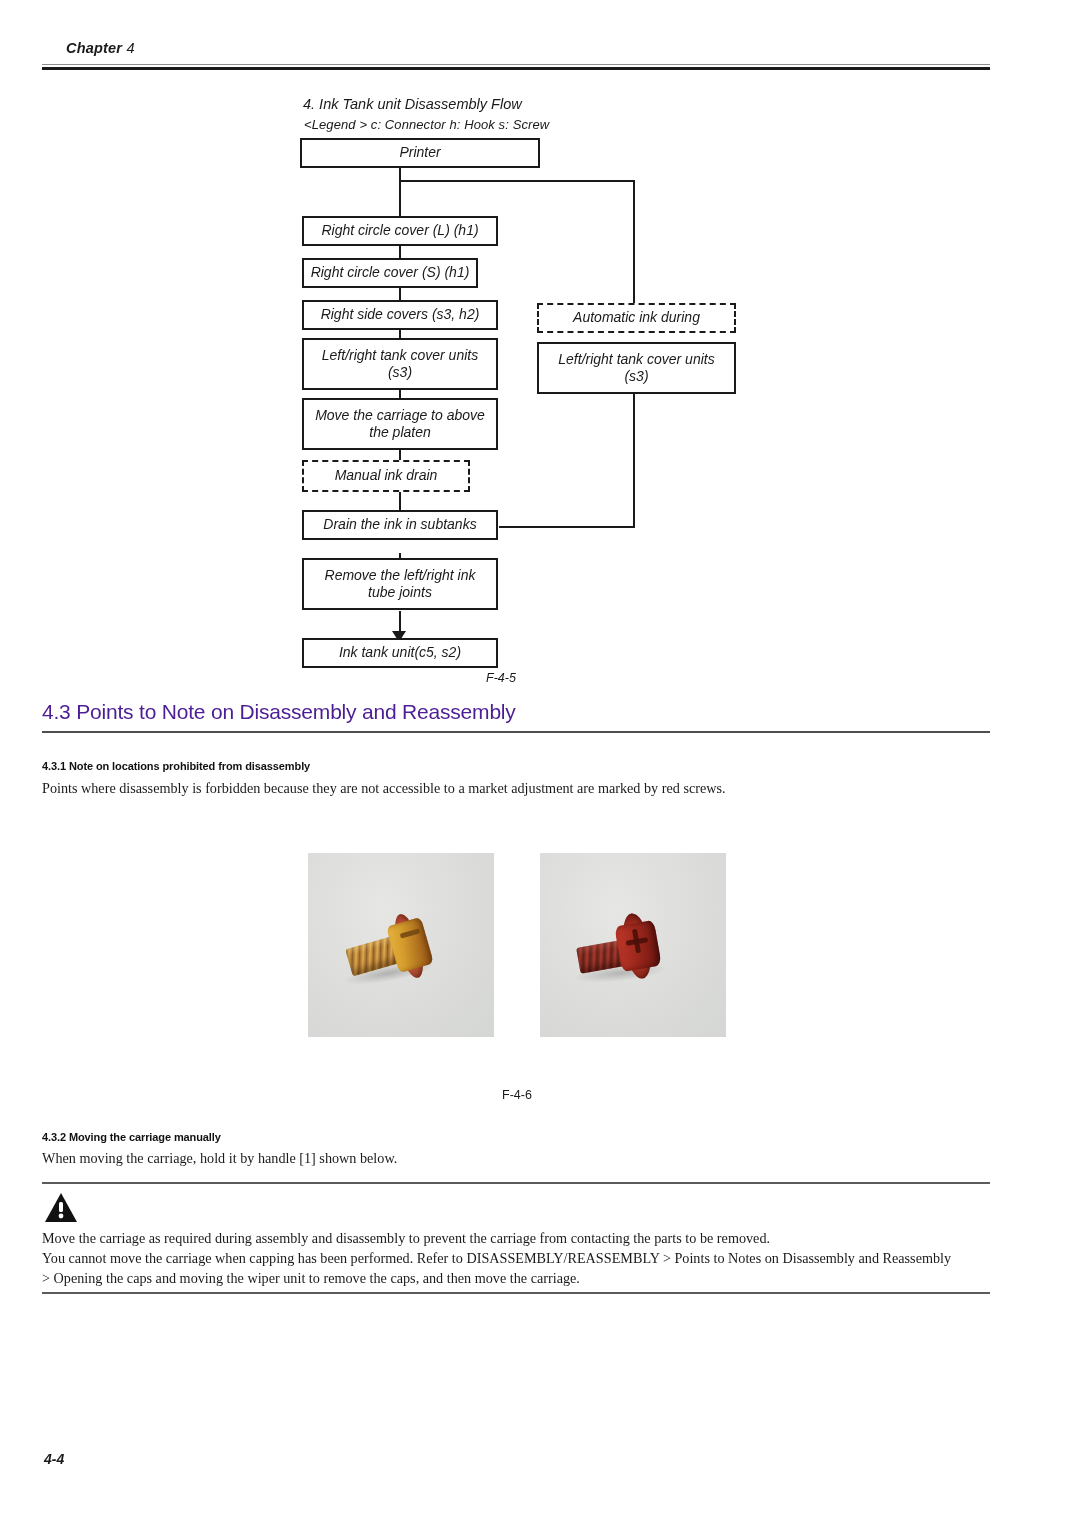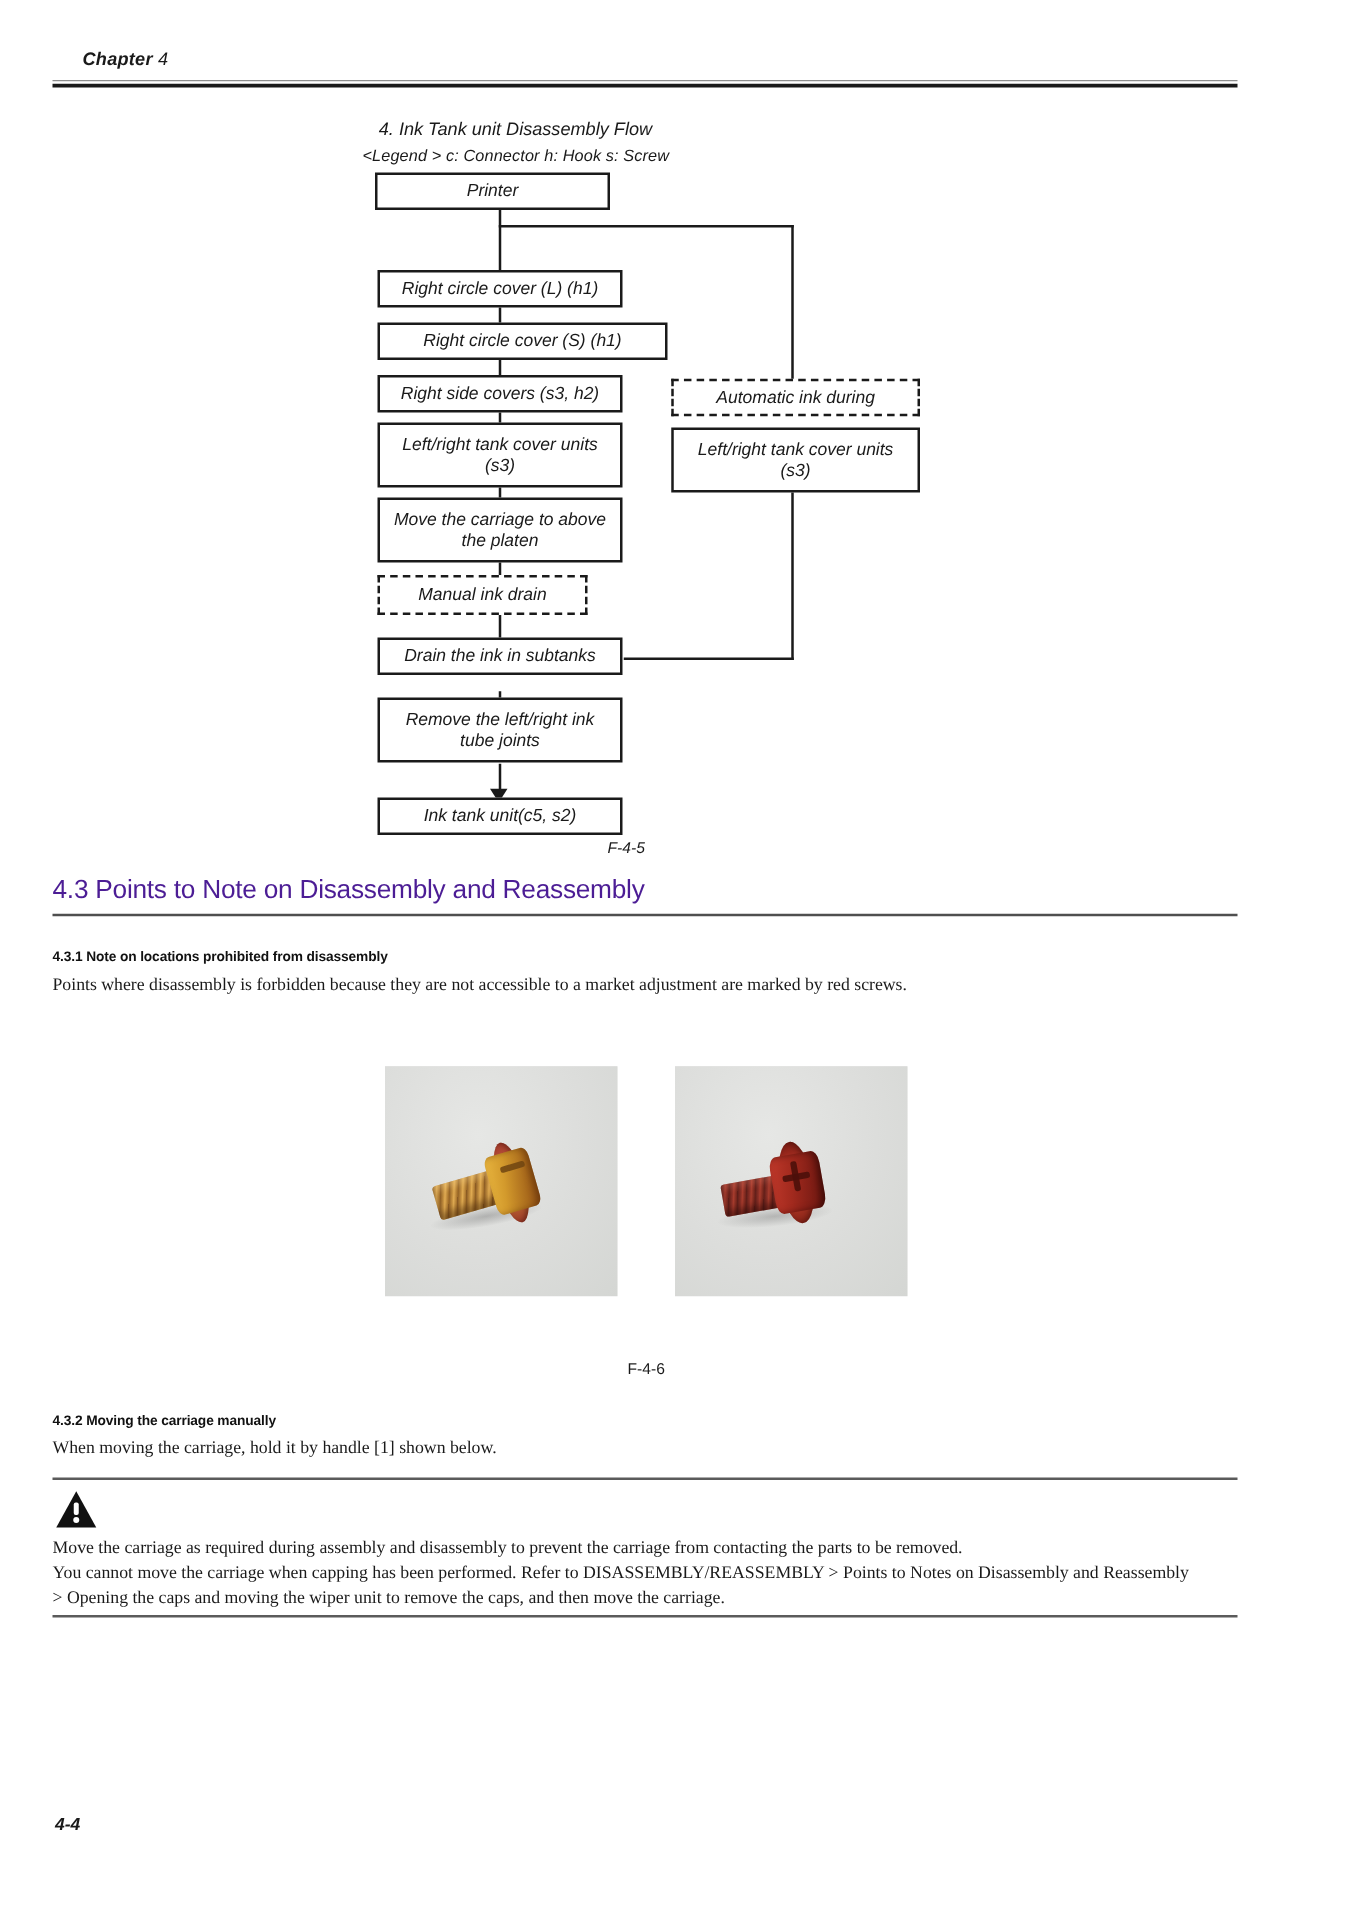--- a/index.html
+++ b/index.html
@@ -64,21 +64,21 @@
   .flow-title {
     position: absolute;
     left: 303px;
     top: 0px;
     font-size: 14.5px;
     color: #1a1a1a;
     white-space: nowrap;
   }
   .flow-legend {
     position: absolute;
-    left: 290px;
+    left: 304px;
     top: 21px;
     font-size: 13px;
     color: #1a1a1a;
     white-space: nowrap;
     letter-spacing: 0.1px;
   }
 
   .fbox {
     position: absolute;
     box-sizing: border-box;
@@ -338,29 +338,29 @@
   <div class="fline v" style="left:399px; top:293px; height:30px;"></div>
   <div class="fline v" style="left:399px; top:353px; height:30px;"></div>
   <div class="fline v" style="left:399px; top:395px; height:32px;"></div>
   <div class="fline v" style="left:399px; top:457px; height:28px;"></div>
   <div class="fline v" style="left:399px; top:515px; height:28px;"></div>
   <div class="arrow-head" style="left:392px; top:535px;"></div>
 
   <div class="fline v" style="left:633px; top:272px; height:160px;"></div>
   <div class="fline h" style="left:499px; top:430px; width:136px;"></div>
 
-  <div class="fbox" style="left:300px; top:42px; width:188px; height:30px;">
+  <div class="fbox" style="left:300px; top:42px; width:240px; height:30px;">
     <span>Printer</span>
   </div>
 
   <div class="fbox" style="left:302px; top:120px; width:196px; height:30px;">
     <span>Right circle cover (L) (h1)</span>
   </div>
 
-  <div class="fbox" style="left:302px; top:162px; width:232px; height:30px;">
+  <div class="fbox" style="left:302px; top:162px; width:176px; height:30px;">
     <span>Right circle cover (S) (h1)</span>
   </div>
 
   <div class="fbox" style="left:302px; top:204px; width:196px; height:30px;">
     <span>Right side covers (s3, h2)</span>
   </div>
 
   <div class="fbox" style="left:302px; top:242px; width:196px; height:52px; padding:0 6px;">
     <span>Left/right tank cover units (s3)</span>
   </div>

